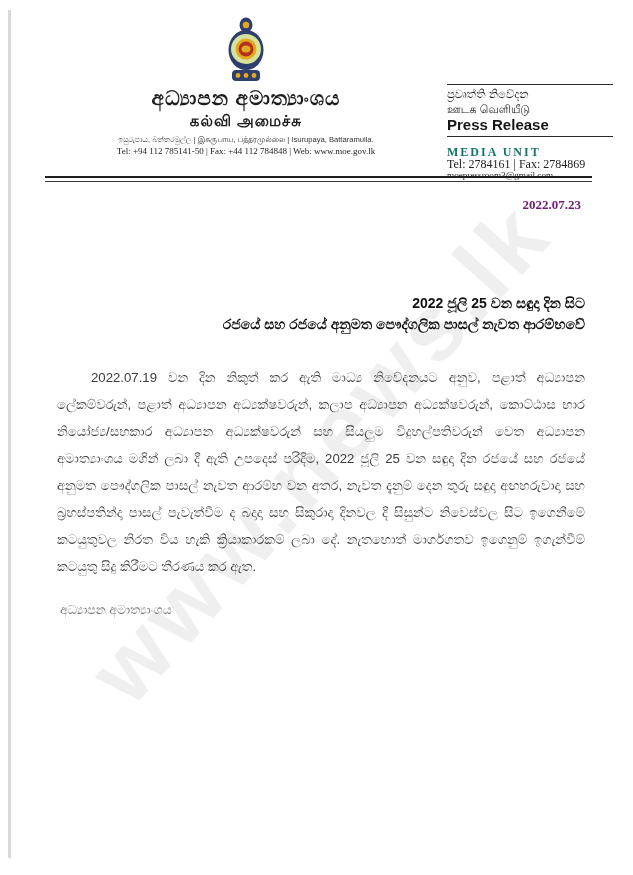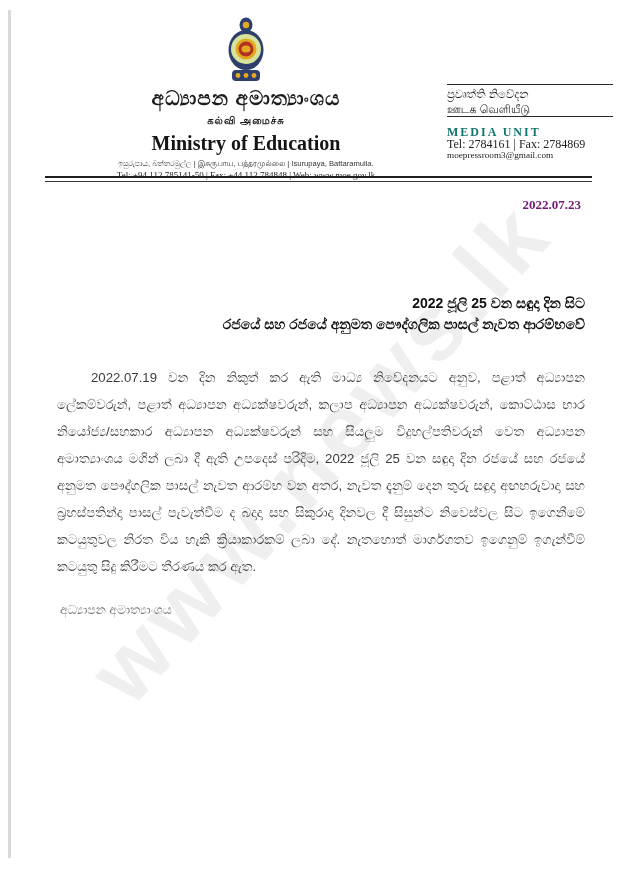--- a/index.html
+++ b/index.html
@@ -8,21 +8,21 @@
     font-family:"Liberation Sans","DejaVu Sans",sans-serif;color:#222;
   }
   .scan-edge-left{
     position:absolute;left:8px;top:10px;width:3px;height:848px;
     background:#d9d9d9;
   }
   
   .emblem{position:absolute;left:226px;top:17px;width:40px;height:70px;}
   .ministry-block{position:absolute;left:60px;top:86px;width:372px;text-align:center;}
   .ministry-si{font-size:20px;font-weight:bold;color:#1c1c1c;letter-spacing:1px;line-height:24px;}
-  .ministry-ta{font-size:10px;font-weight:bold;color:#1c1c1c;letter-spacing:1px;line-height:20px;margin-top:1px;}
+  .ministry-ta{font-size:15px;font-weight:bold;color:#1c1c1c;letter-spacing:1px;line-height:20px;margin-top:1px;}
   .ministry-en{font-family:"Liberation Serif","DejaVu Serif",serif;font-size:20px;font-weight:bold;color:#151515;line-height:23px;margin-top:1px;}
   .address-line{font-size:7.6px;color:#333;line-height:11px;margin-top:3px;white-space:nowrap;}
   .tel-line{font-family:"Liberation Serif","DejaVu Serif",serif;font-size:9px;color:#222;line-height:12px;white-space:nowrap;}
   
   .press-box{position:absolute;left:447px;top:84px;width:166px;text-align:left;}
   .press-rule{border-top:1.5px solid #2a2a2a;margin:0;}
   .press-si{font-size:11.5px;color:#1d1d1d;line-height:15px;margin-top:2px;}
   .press-ta{font-size:11px;color:#1d1d1d;line-height:14px;}
   .press-en{font-size:15px;font-weight:bold;color:#161616;line-height:18px;margin-bottom:2px;}
   .media-unit{font-family:"Liberation Serif","DejaVu Serif",serif;font-size:12px;font-weight:bold;letter-spacing:2px;color:#0f766e;line-height:14px;margin-top:8px;}
@@ -76,29 +76,29 @@
     <rect x="6" y="53" width="28" height="11" rx="4" fill="#2e3f6e"></rect>
     <circle cx="12" cy="58.5" r="2.4" fill="#e3a91f"></circle>
     <circle cx="20" cy="58.5" r="2.4" fill="#e3a91f"></circle>
     <circle cx="28" cy="58.5" r="2.4" fill="#e3a91f"></circle>
   </svg>
 </div>
 
 <div class="ministry-block">
   <div class="ministry-si">අධ්‍යාපන අමාත්‍යාංශය</div>
   <div class="ministry-ta">கல்வி அமைச்சு</div>
-  <div class="ministry-en">Ministry of Education</div>
   <div class="address-line">ඉසුරුපාය, බත්තරමුල්ල | இசுருபாய, பத்தரமுல்லை | Isurupaya, Battaramulla.</div>
   <div class="tel-line">Tel: +94 112 785141-50 | Fax: +44 112 784848 | Web: www.moe.gov.lk</div>
 </div>
 
 <div class="press-box">
   <div class="press-rule"></div>
   <div class="press-si">ප්‍රවෘත්ති නිවේදන</div>
   <div class="press-ta">ஊடக வெளியீடு</div>
+  <div class="press-en">Press Release</div>
   <div class="press-rule"></div>
   <div class="media-unit">MEDIA UNIT</div>
   <div class="media-tel">Tel: 2784161  |  Fax: 2784869</div>
   <div class="media-email">moepressroom3@gmail.com</div>
 </div>
 
 <div class="header-rule"></div>
 <div class="header-rule-2"></div>
 
 <div class="doc-date">2022.07.23</div>

